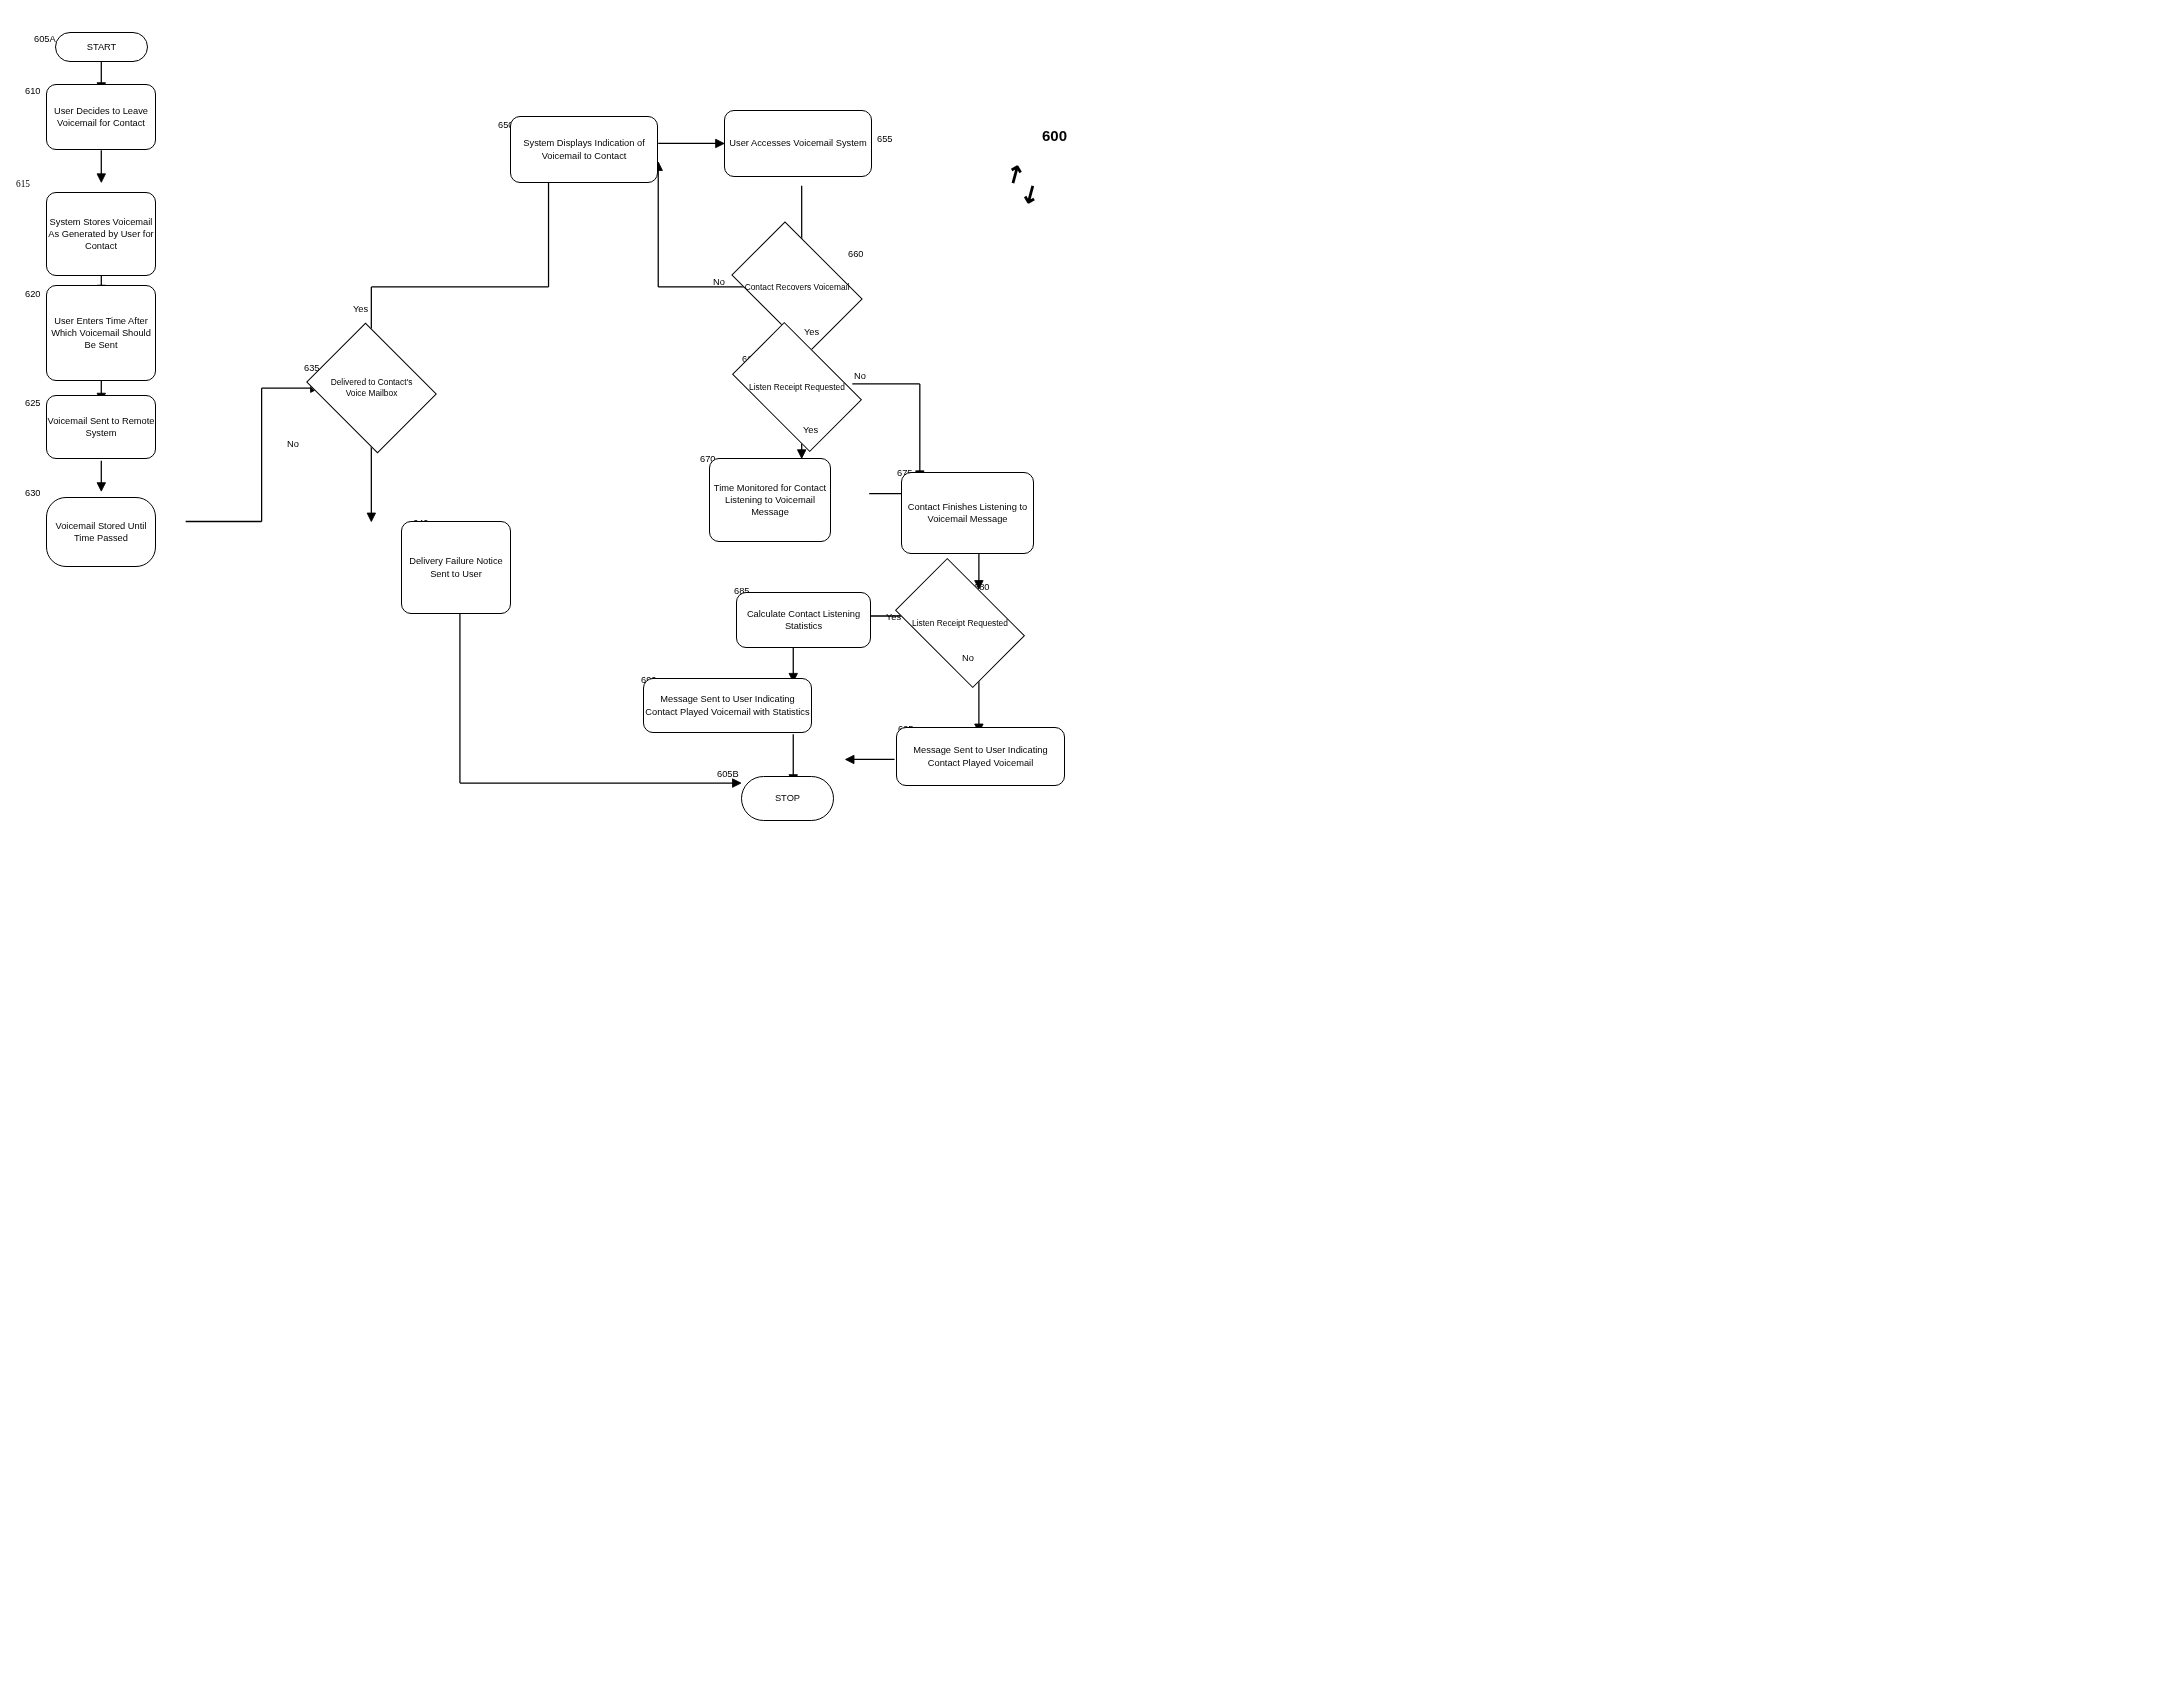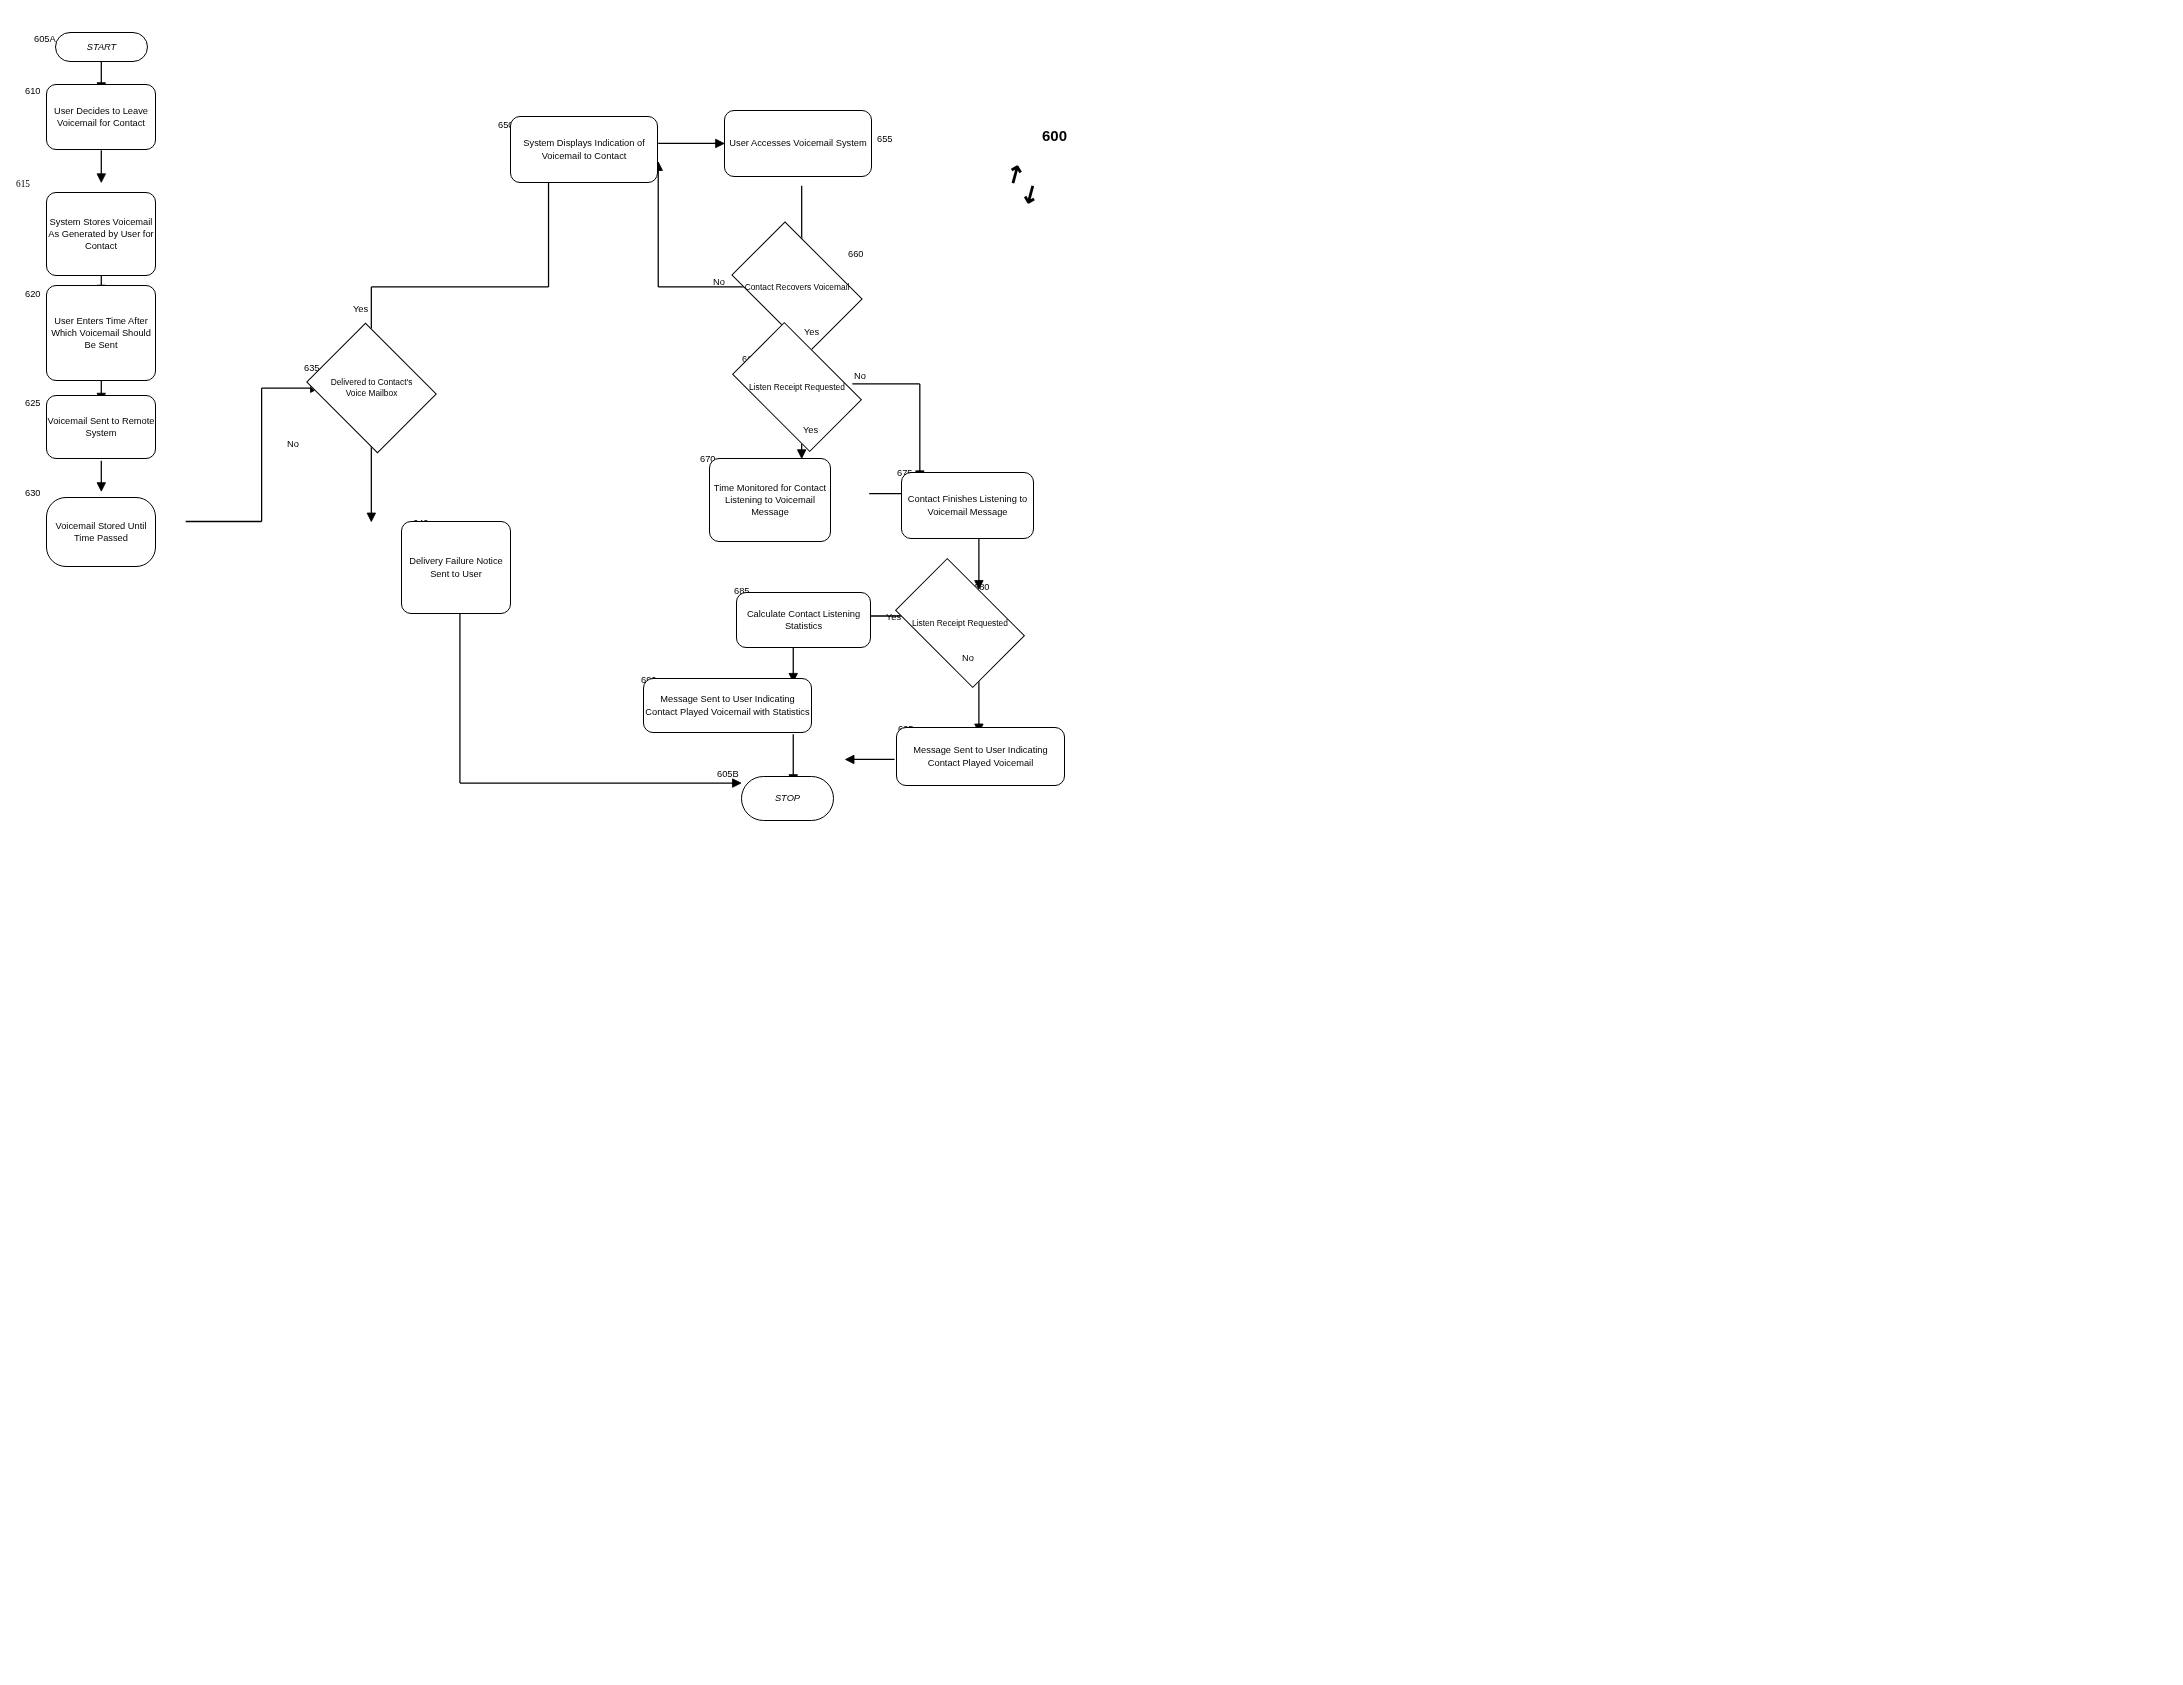--- a/index.html
+++ b/index.html
@@ -26,21 +26,20 @@
       font-size: 9.3px;
       line-height: 1.3;
       background: #fff;
       border: 1.3px solid #000;
     }
     .rounded {
       border-radius: 10px;
     }
     .stadium {
       border-radius: 42px;
-      font-style: italic;
     }
     .diamond {
       position: absolute;
       display: flex;
       align-items: center;
       justify-content: center;
       text-align: center;
       font-size: 8.4px;
       line-height: 1.3;
     }
@@ -252,21 +251,21 @@
   <div class="label" style="left:803px; top:425px;">Yes</div>
 
   <div class="label" style="left:854px; top:371px;">No</div>
 
   <div class="label" style="left:700px; top:454px;">670</div>
 
   <div class="node rounded" style="left:709px; top:458px; width:122px; height:84px;">Time Monitored for Contact Listening to Voicemail Message</div>
 
   <div class="label" style="left:897px; top:468px;">675</div>
 
-  <div class="node rounded" style="left:901px; top:472px; width:133px; height:67px;text-align:center;">Contact Finishes Listening to Voicemail Message</div>
+  <div class="node rounded" style="left:901px; top:472px; width:133px; height:82px;text-align:center;">Contact Finishes Listening to Voicemail Message</div>
 
   <div class="label" style="left:974px; top:582px;">680</div>
   <div class="diamond" style="left:905px; top:586px; width:110px; height:74px;">
     <div class="diamond-inner">
       <div class="diamond-shape"></div>
       <div class="diamond-text">Listen Receipt Requested</div>
     </div>
   </div>
 
   <div class="label" style="left:886px; top:612px;">Yes</div>

